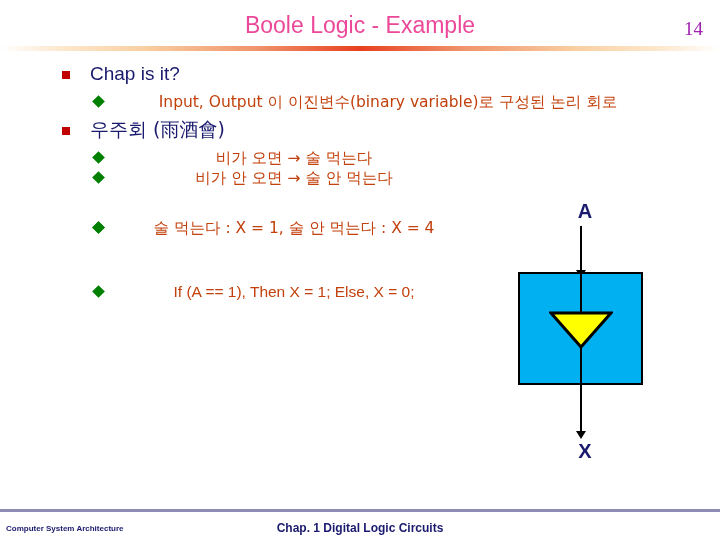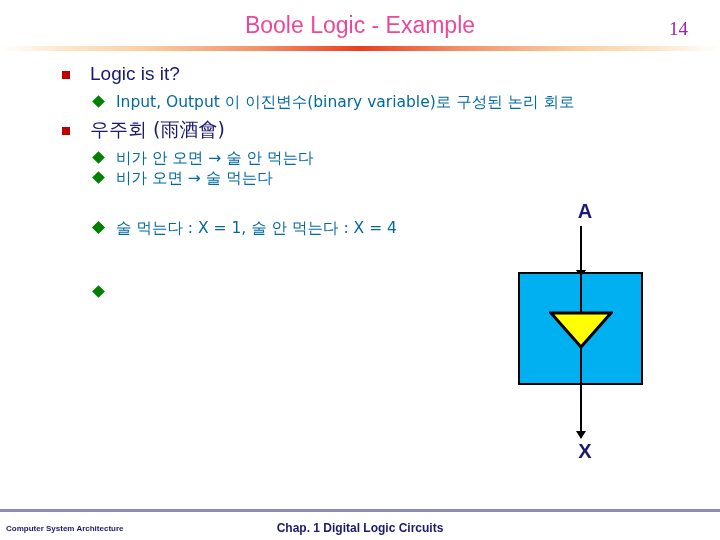--- a/index.html
+++ b/index.html
@@ -23,21 +23,21 @@
     top: 12px;
     width: 720px;
     text-align: center;
     font-size: 23px;
     color: #ec4899;
     font-family: "Liberation Sans", sans-serif;
     letter-spacing: 0px;
   }
   #page-number {
     position: absolute;
-    right: 32px;
+    right: 17px;
     top: 18px;
     font-size: 19px;
     color: #a020b0;
     font-family: "Liberation Serif", serif;
   }
   #header-rule {
     position: absolute;
     left: 0;
     top: 46px;
     width: 720px;
@@ -74,24 +74,25 @@
     position: absolute;
     left: 62px;
     top: 9px;
     width: 8px;
     height: 8px;
     background: #c00000;
   }
 
   .lvl2 {
     position: relative;
-    padding-left: 116px;
+    padding-left: 88px;
     font-size: 15.5px;
-    color: #0369a1;
+    color: #c2410c;
     line-height: 1.3;
+    text-align: center;
   }
   .lvl2 .dia {
     position: absolute;
     left: 94px;
     top: 5px;
     width: 9px;
     height: 9px;
     background: #008000;
     transform: rotate(45deg);
   }
@@ -203,65 +204,66 @@
 <body>
 
 <div id="slide-title">Boole Logic - Example</div>
 <div id="page-number">14</div>
 <div id="header-rule"></div>
 
 <div id="content">
 
   <div class="lvl1">
     <span class="sq"></span>
-    <span>Logic is it?</span>
+    <span>Chap is it?</span>
   </div>
 
   <div class="gap-s"></div>
 
   <div class="lvl2 wide ko">
     <span class="dia"></span>
     <span>Input, Output 이 이진변수(binary variable)로 구성된 논리 회로</span>
   </div>
 
   <div class="gap-s"></div>
 
   <div class="lvl1 ko">
     <span class="sq"></span>
     <span>우주회 (雨酒會)</span>
   </div>
 
   <div class="gap-s"></div>
 
   <div class="lvl2 ko">
     <span class="dia"></span>
+    <span>비가 오면 → 술 먹는다</span>
+  </div>
+
+  <div class="lvl2 ko">
+    <span class="dia"></span>
     <span>비가 안 오면 → 술 안 먹는다</span>
-  </div>
-
-  <div class="lvl2 ko">
-    <span class="dia"></span>
-    <span>비가 오면 → 술 먹는다</span>
   </div>
 
   <div class="gap-xl"></div>
 
   <div class="lvl2 ko">
     <span class="dia"></span>
   </div>
 
   <div class="lvl2 ko">
     <span class="dia"></span>
     <span>술 먹는다 : X = 1, 술 안 먹는다 : X = 4</span>
   </div>
 
   <div class="gap-xl"></div>
   <div class="gap-m"></div>
 
   <div class="lvl2">
     <span class="dia"></span>
+    <span>If (A == 1), Then X = 1;  Else, X = 0;</span>
   </div>
 
 </div>
 
 <div id="diagram">
 
   <div id="diagram-label-a">A</div>
 
   <div class="wire" id="wire-in"></div>
   <div class="arrowhead" id="arrow-in"></div>

